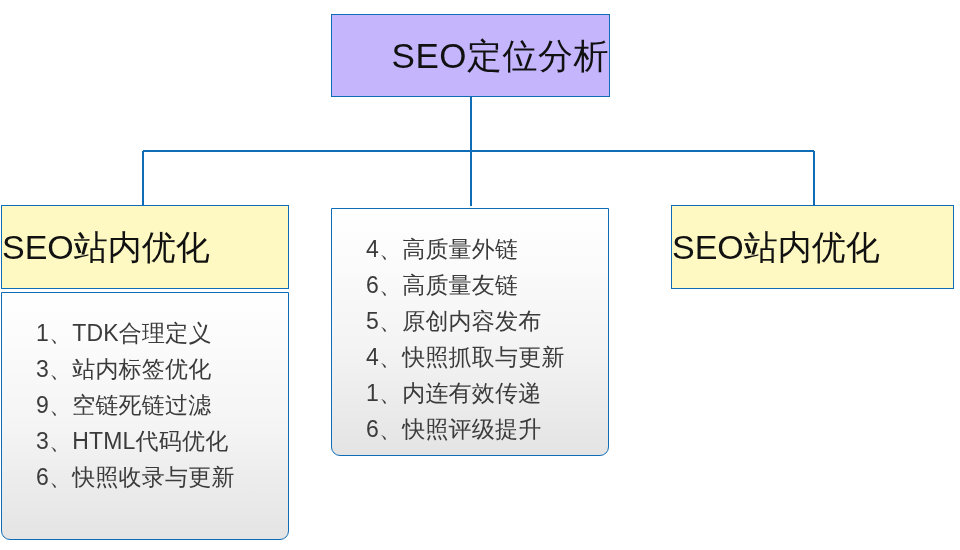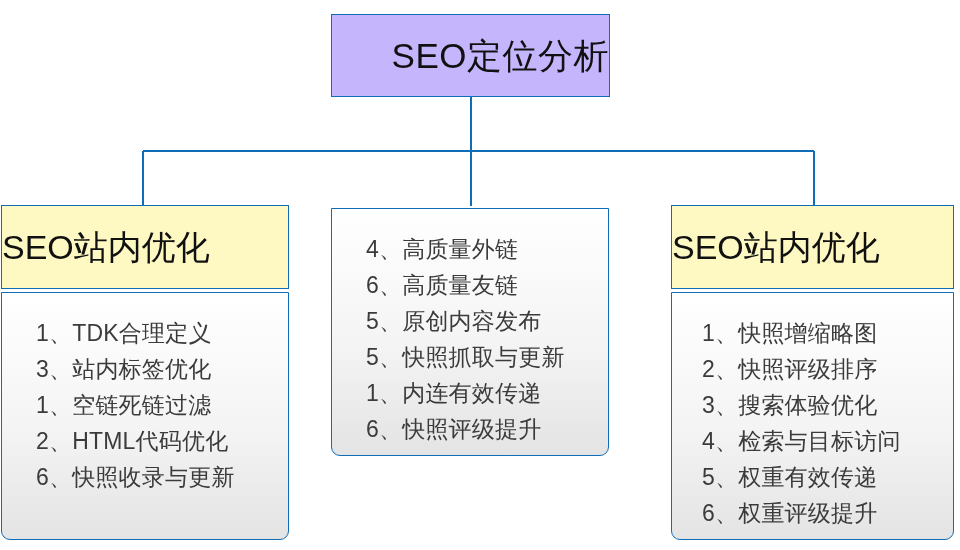--- a/index.html
+++ b/index.html
@@ -120,49 +120,39 @@
   </div>
 
   <div class="branch" id="branch-0">
     <div class="branch-header">
       <div class="branch-title">SEO站内优化</div>
     </div>
     <div class="branch-body">
       <ul class="branch-list">
         <li>1、TDK合理定义</li>
         <li>3、站内标签优化</li>
-        <li>1、空链死链过滤</li>
-        <li>2、HTML代码优化</li>
+        <li>9、空链死链过滤</li>
+        <li>3、HTML代码优化</li>
         <li>6、快照收录与更新</li>
       </ul>
     </div>
   </div>
 
   <div class="branch" id="branch-1">
     <div class="branch-body">
       <ul class="branch-list">
         <li>4、高质量外链</li>
         <li>6、高质量友链</li>
         <li>5、原创内容发布</li>
-        <li>5、快照抓取与更新</li>
+        <li>4、快照抓取与更新</li>
         <li>1、内连有效传递</li>
         <li>6、快照评级提升</li>
       </ul>
     </div>
   </div>
 
   <div class="branch" id="branch-2">
     <div class="branch-header">
       <div class="branch-title">SEO站内优化</div>
     </div>
-    <div class="branch-body">
-      <ul class="branch-list">
-        <li>1、快照增缩略图</li>
-        <li>2、快照评级排序</li>
-        <li>3、搜索体验优化</li>
-        <li>4、检索与目标访问</li>
-        <li>5、权重有效传递</li>
-        <li>6、权重评级提升</li>
-      </ul>
-    </div>
   </div>
 
 </div>
 
 </body></html>

